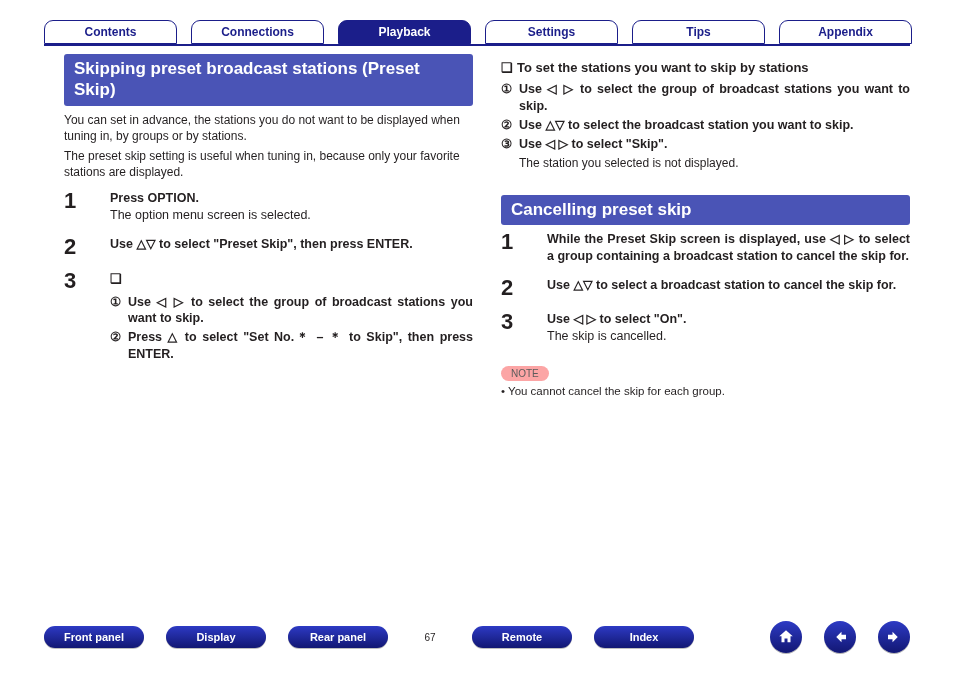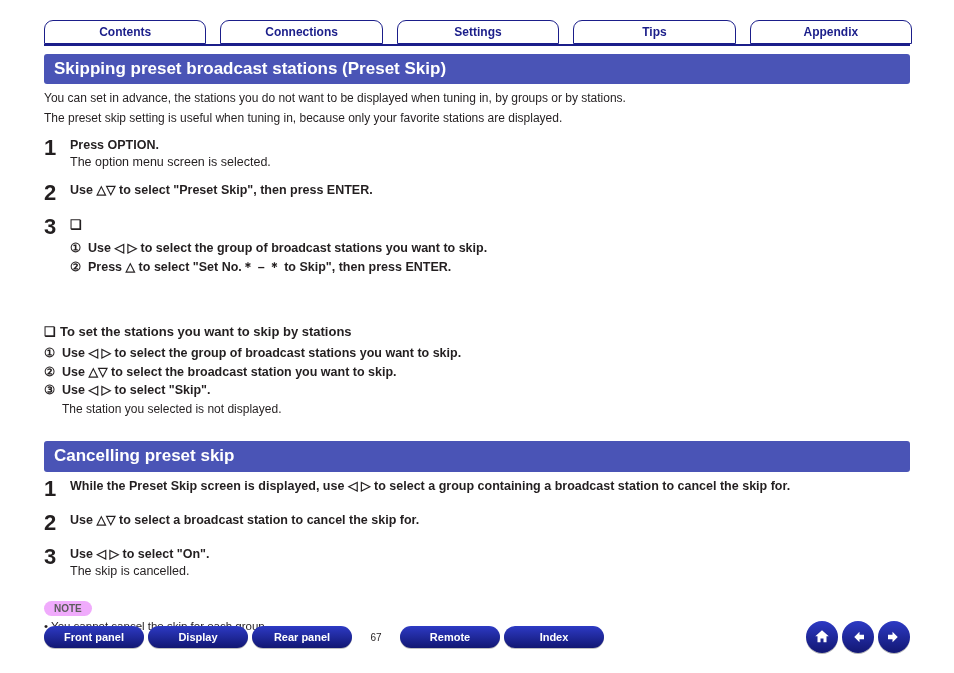--- a/index.html
+++ b/index.html
@@ -45,23 +45,22 @@
   }
   .toprule {
     height: 2px;
     background: #1b1e8a;
     margin: 0 44px;
   }
 
   
   .content {
     display: flex;
-    padding: 8px 44px 0 44px;
+    padding: 8px 44px 0 64px;
     gap: 28px;
-    flex-direction: column;
   }
   .col {
     flex: 1;
     min-width: 0;
   }
 
   .section-header {
     background: #4a54b6;
     color: #fff;
     font-weight: bold;
@@ -89,20 +88,21 @@
     font-size: 22px;
     font-weight: bold;
     line-height: 1;
     width: 26px;
     flex-shrink: 0;
   }
   .step-body {
     flex: 1;
     font-size: 12.5px;
     line-height: 1.35;
+    margin-left: 20px;
   }
   .step-body .bold-line { font-weight: bold; }
   .step-body .sub   { font-weight: normal; }
   .indent-sub {
     padding-left: 26px;
     font-size: 12px;
     line-height: 1.35;
   }
 
   .q-heading {
@@ -129,42 +129,42 @@
 
   .normal-line {
     font-size: 12px;
     line-height: 1.35;
     margin-left: 18px;
     font-weight: normal;
   }
 
   .note-badge {
     display: inline-block;
-    background: #f0abfc;
+    background: #fca5a5;
     color: #5c5c5c;
     font-size: 10px;
-    font-weight: bold;
+    font-weight: normal;
     padding: 2px 10px;
     border-radius: 10px;
     margin-top: 10px;
   }
   .note-bullet {
     font-size: 11.5px;
     margin-top: 4px;
   }
 
   
   .footer {
     position: absolute;
     left: 0; right: 0;
     bottom: 20px;
     padding: 0 44px;
     display: flex;
     align-items: center;
-    gap: 4px;
+    gap: 22px;
   }
   .pill {
     background: #1b1e8a;
     color: #fff;
     font-size: 11px;
     font-weight: bold;
     padding: 5px 0;
     border-radius: 13px;
     width: 100px;
     text-align: center;
@@ -193,20 +193,23 @@
 </style>
 </head>
 <body>
 
 <div class="topnav">
   <div class="tab">
       <span>Contents</span>
     </div>
   <div class="tab">
       <span>Connections</span>
+    </div>
+  <div class="tab active">
+      <span>Playback</span>
     </div>
   <div class="tab">
       <span>Settings</span>
     </div>
   <div class="tab">
       <span>Tips</span>
     </div>
   <div class="tab">
       <span>Appendix</span>
     </div>

